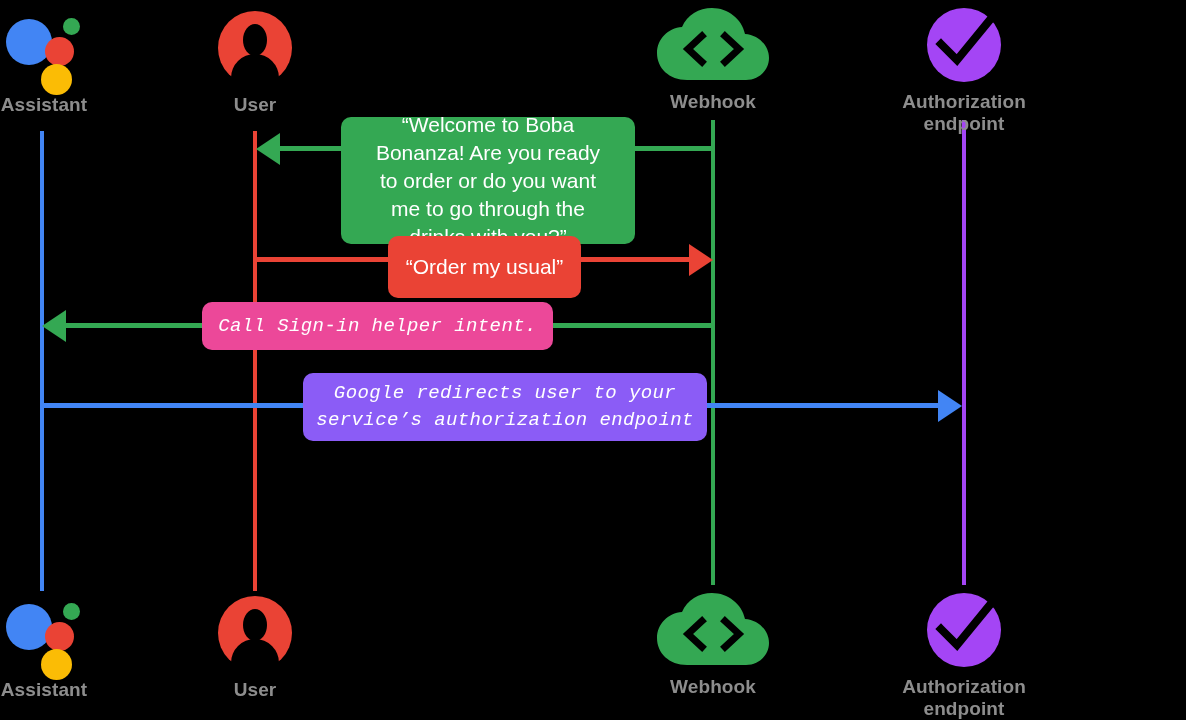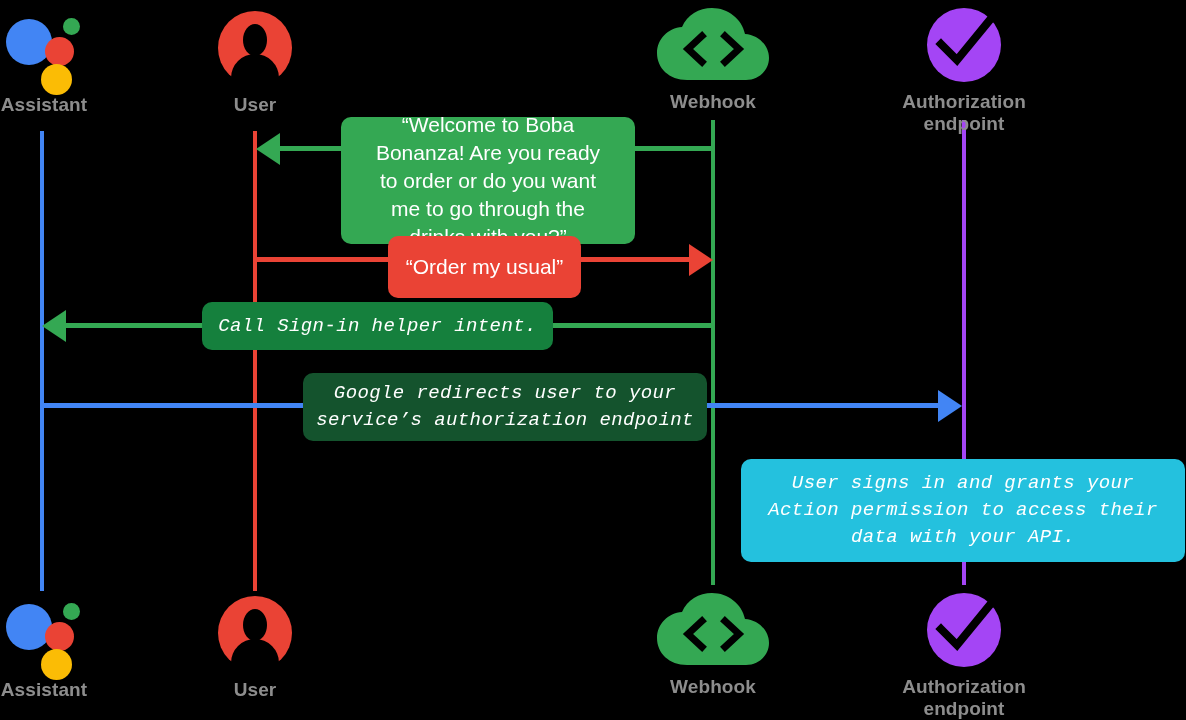--- a/index.html
+++ b/index.html
@@ -135,31 +135,28 @@
   <div class="head" style="left:938px; top:390px; border-left:24px solid #4285F4;"></div>
 
   <div class="bubble sans" style="left:341px; top:89px; width:294px; height:127px; background:#34A853; padding:4px 25px;margin-top:28px;">
     <span>“Welcome to Boba Bonanza! Are you ready to order or do you want me to go through the drinks with you?”</span>
   </div>
 
   <div class="bubble sans" style="left:388px; top:236px; width:193px; height:62px; background:#EA4335; padding:0 10px;">
     <span>“Order my usual”</span>
   </div>
 
-  <div class="bubble mono" style="left:202px; top:302px; width:351px; height:48px; background:#15803d; padding:0 14px;">
+  <div class="bubble mono" style="left:202px; top:302px; width:351px; height:48px; background:#ec4899; padding:0 14px;">
     <span>Call Sign-in helper intent.</span>
   </div>
 
-  <div class="bubble mono" style="left:303px; top:373px; width:404px; height:68px; background:#14532d; padding:0 12px;font-style:italic;">
+  <div class="bubble mono" style="left:303px; top:373px; width:404px; height:68px; background:#8b5cf6; padding:0 12px;font-style:italic;">
     <span>Google redirects user to your service’s authorization endpoint</span>
   </div>
 
-  <div class="bubble mono" style="left:741px; top:459px; width:444px; height:103px; background:#24C1DE; padding:0 14px;">
-    <span>User signs in and grants your Action permission to access their data with your API.</span>
-  </div>
 
   <div class="actor" style="left:-56px; top:8px;">
     <div class="actor-icon">
       <div class="assistant-logo">
         <i class="al-blue"></i>
           <i class="al-red"></i>
           <i class="al-green"></i>
           <i class="al-yellow"></i>
       </div>
     </div>

